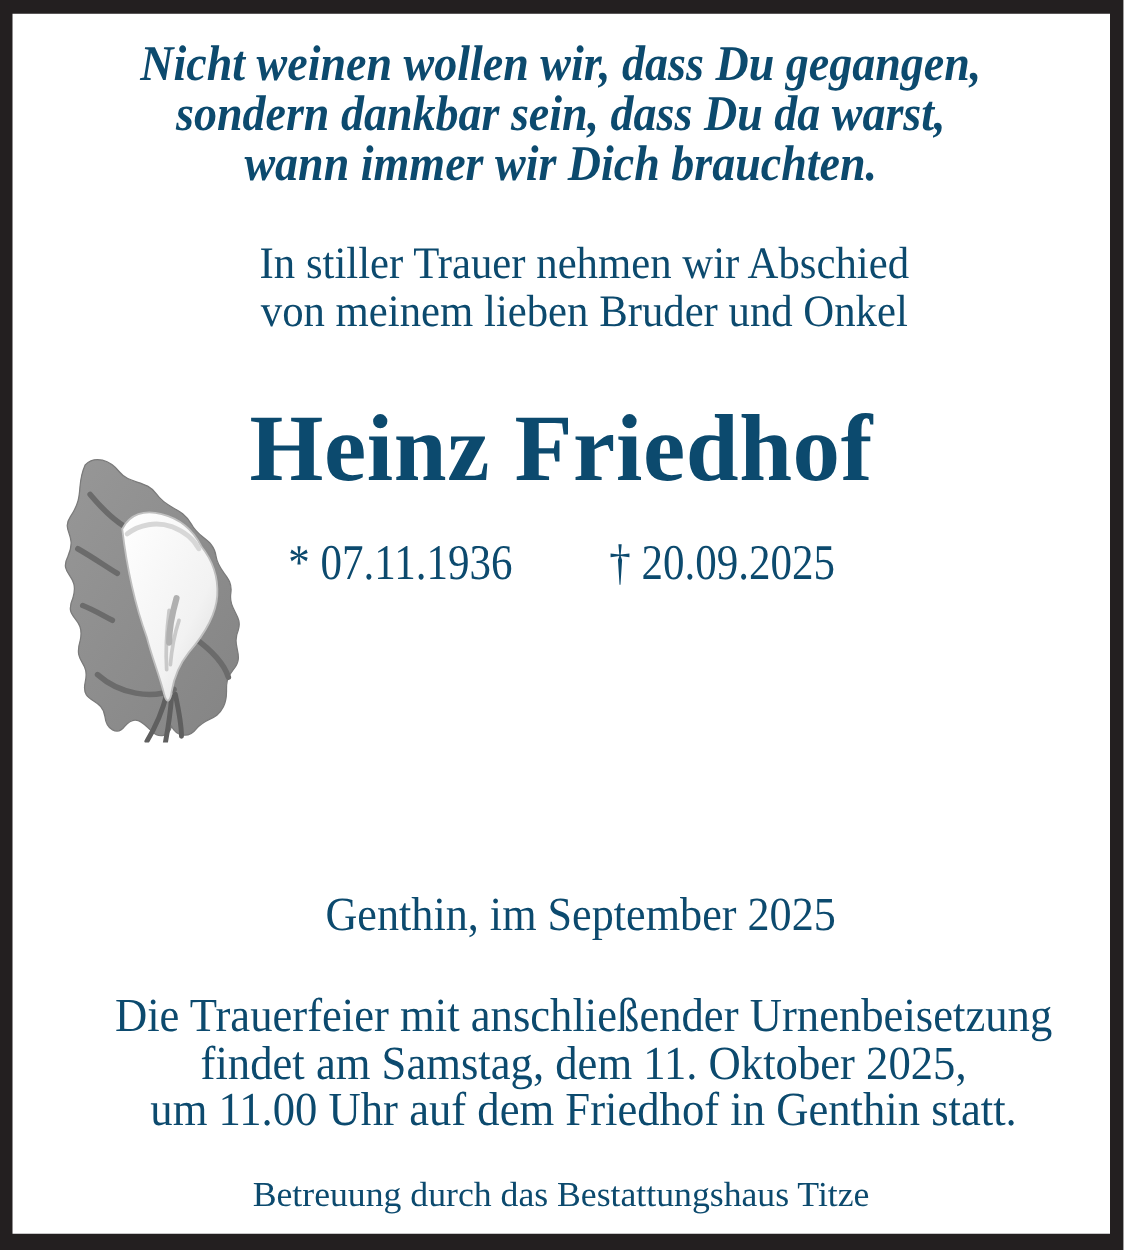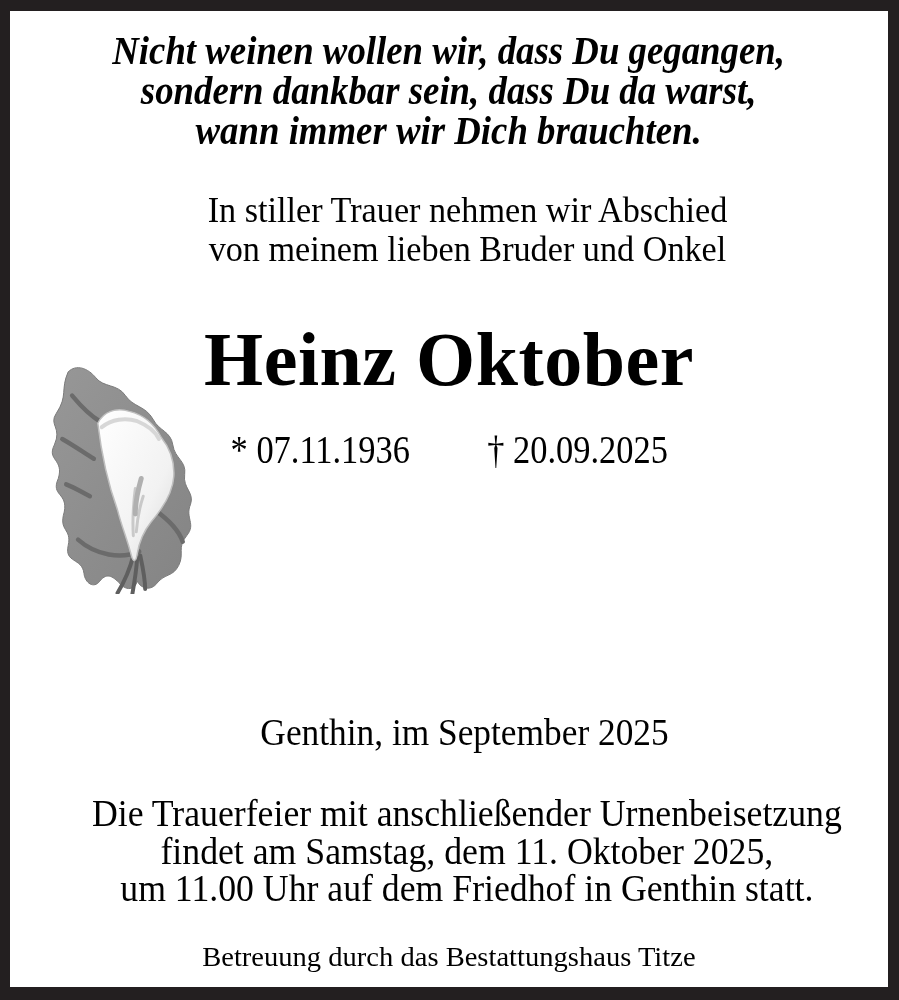--- a/index.html
+++ b/index.html
@@ -1,20 +1,20 @@
 <!DOCTYPE html>
 <html><head>
 <meta charset="utf-8">
 <style>
   html,body { margin:0; padding:0; background:#ffffff; }
   .page {
     position:relative; width:899px; height:1000px;
     background:#ffffff; overflow:hidden;
     font-family:"Liberation Serif","DejaVu Serif",serif;
-    color:#000000;
+    color:#0c4a6e;
   }
   .card {
     position:absolute; inset:0; box-sizing:border-box;
     border-style:solid; border-color:#231f20;
     border-width:11px 11px 13px 10px;
     background:#ffffff;
   }
   .block { position:absolute; left:0; right:0; text-align:center; white-space:nowrap; }
   .sq { display:inline-block; transform-origin:50% 0; }
 
@@ -102,21 +102,21 @@
            C90 180 84 166 80 150 C72 128 64 96 60 62 Z"></path>
       <path fill="none" stroke="#d7d7d7" stroke-width="4" stroke-linecap="round" d="M64 66 C74 58 88 56 100 60 C110 64 118 70 122 78"></path>
       <g fill="none" stroke="#c9c9c9" stroke-width="3" stroke-linecap="round">
         <path d="M98 128 C96 144 95 160 96 176"></path>
         <path d="M106 136 C102 148 100 160 99 172"></path>
       </g>
       <path fill="none" stroke="#b0b0b0" stroke-width="5" stroke-linecap="round" d="M104 118 C100 132 98 144 98 154"></path>
     </svg>
 
     <div class="block name">
-      <span class="sq">Heinz Oktober</span>
+      <span class="sq">Heinz Friedhof</span>
     </div>
 
     <div class="block dates">
       <span class="sq">
         <span><span class="date-sym">*</span><span>07.11.1936</span></span><span class="date-gap"></span><span><span class="date-sym">†</span><span>20.09.2025</span></span>
       </span>
     </div>
 
 
     <div class="block placedate">

